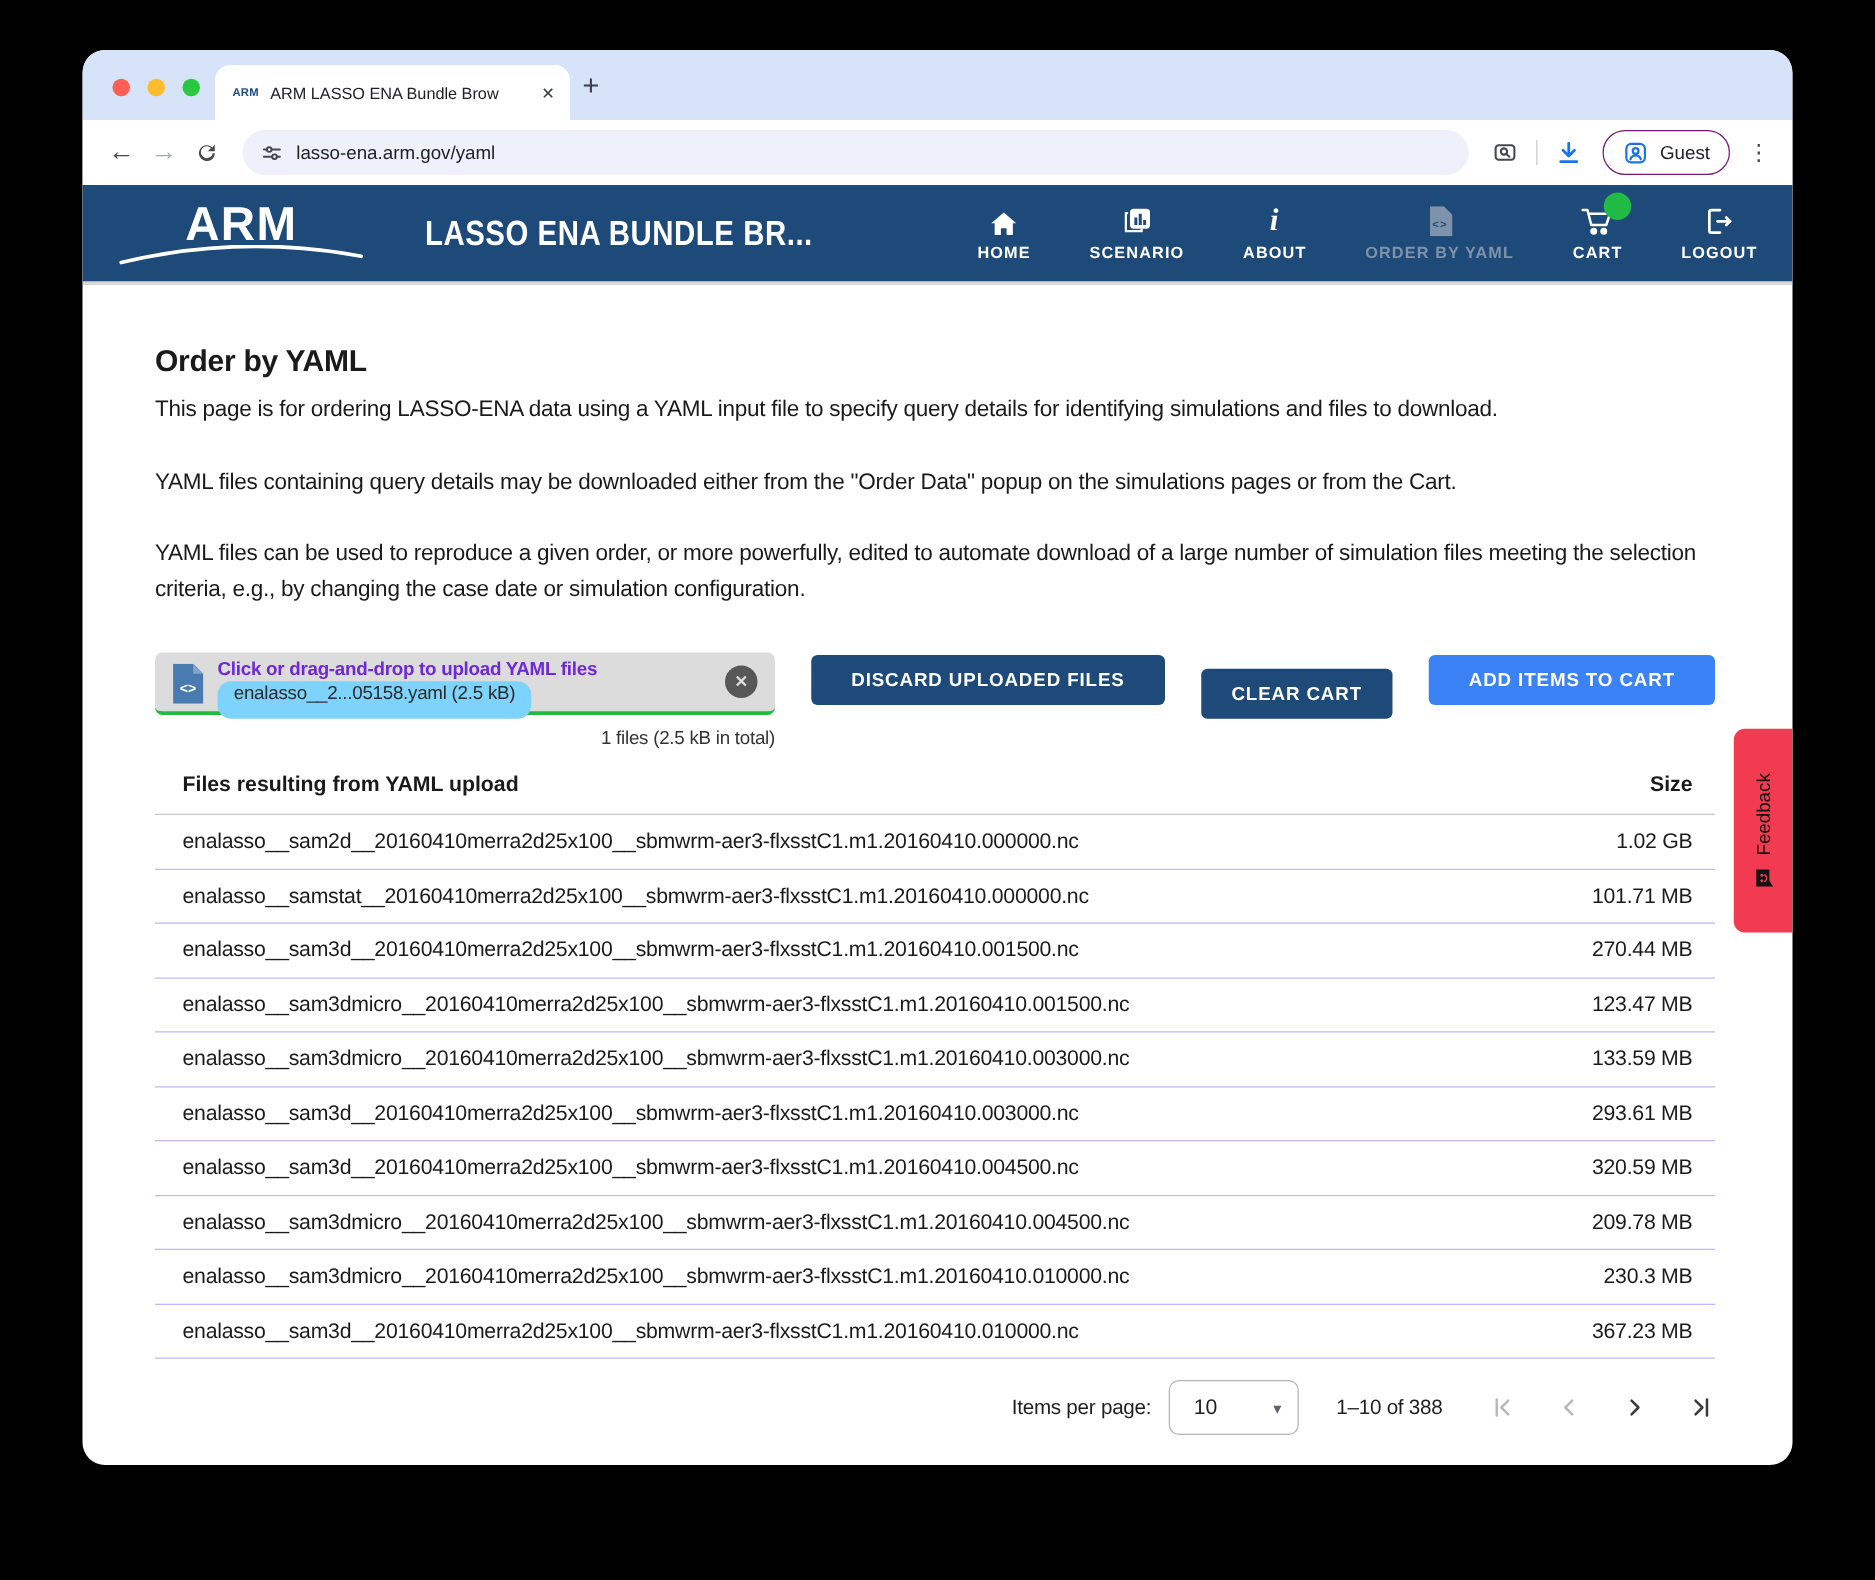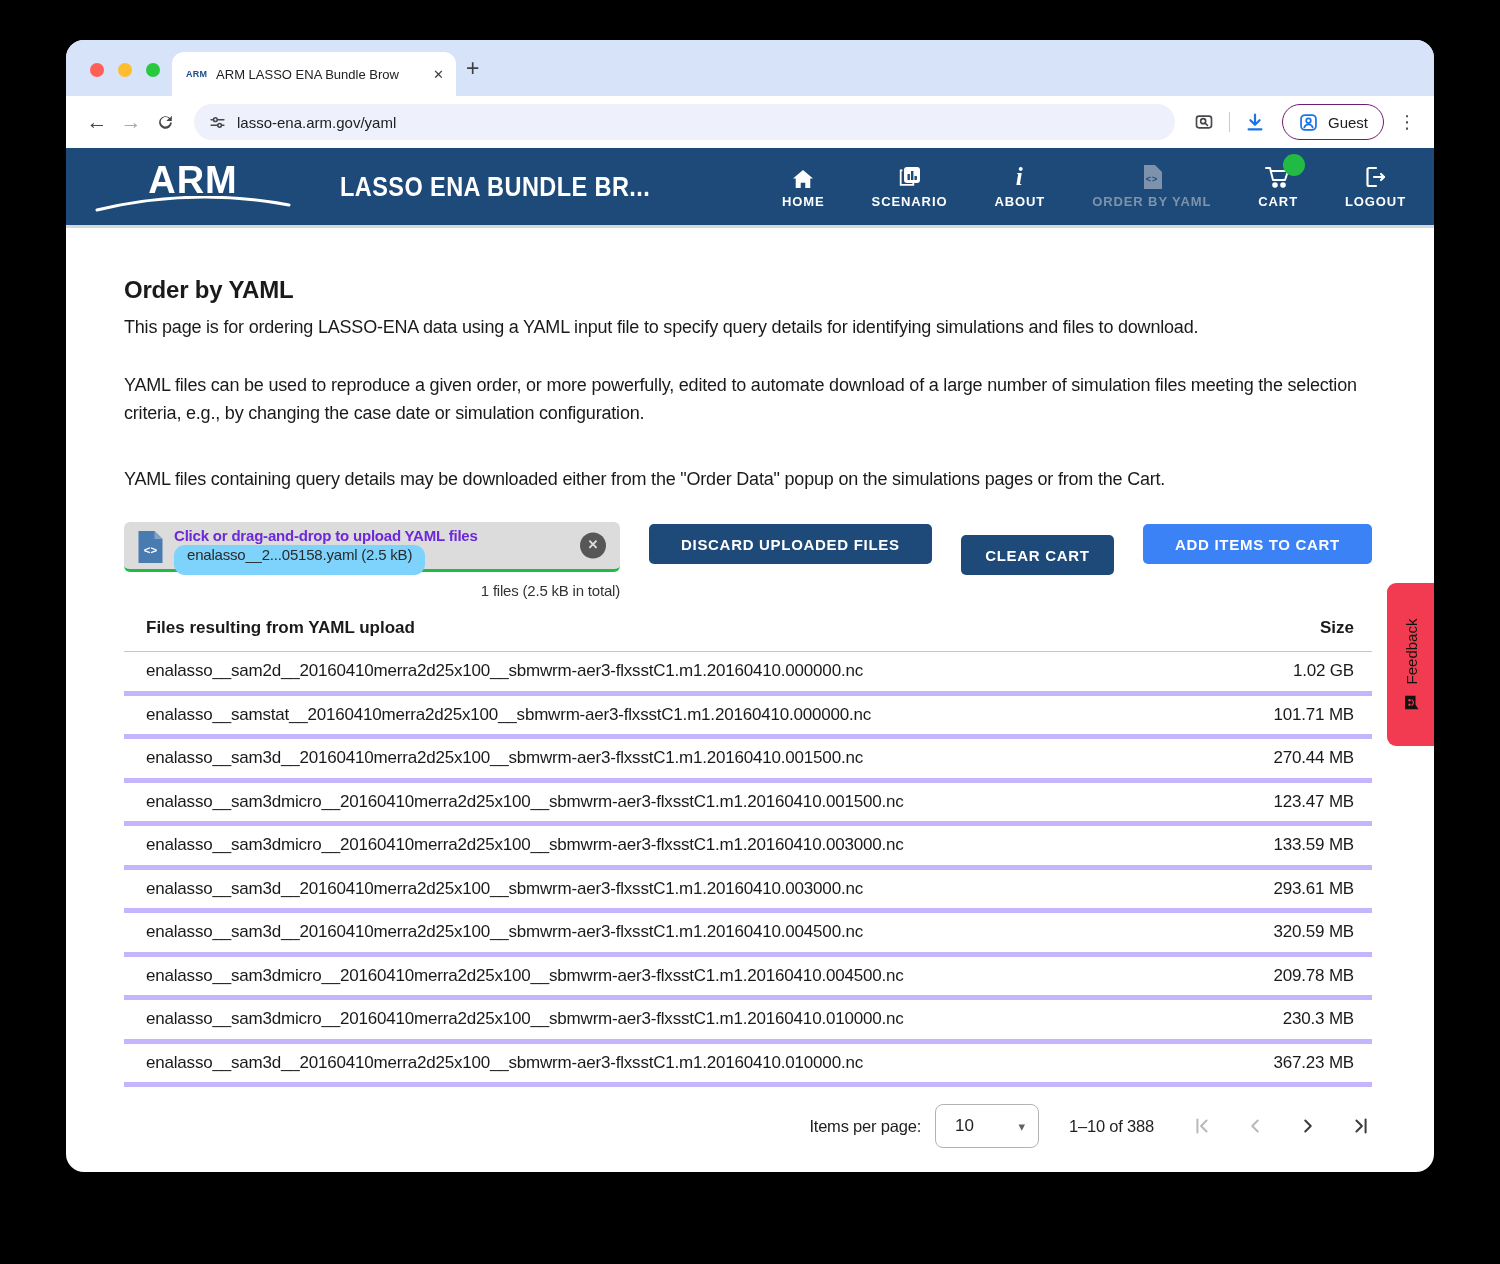--- a/index.html
+++ b/index.html
@@ -75,21 +75,21 @@
   .btn.navy { background:#1d4a78; }
   .btn.discard { width:284px; } .btn.clear { width:154px;margin-top:13px; }
   .btn.green { background:#3b82f6; width:230px; }
   .upload-summary { width:496px; text-align:right; font-size:15px; color:#333; margin-top:7px;
                     letter-spacing:-0.2px; }
 
   .table { margin-top:13px; }
   .thead { display:flex; justify-content:space-between; align-items:flex-end;
            padding:6px 18px 13px 22px; font-size:17px; font-weight:bold; border-bottom:1px solid #c7c7c7; }
   .trow { display:flex; justify-content:space-between; align-items:center; height:43.5px;
-          padding:0 18px 0 22px; border-bottom:5px solid #c4b5fd; font-size:17px; letter-spacing:-0.2px; }
+          padding:0 18px 0 22px; border-bottom:1px solid #c4b5fd; font-size:17px; letter-spacing:-0.2px; }
   .fname { white-space:nowrap; overflow:hidden; }
   .fsize { white-space:nowrap; text-align:right; }
 
   .pagination { display:flex; align-items:center; justify-content:flex-end; margin-top:17px;
                 font-size:16.5px; color:#1f1f1f; }
   .pp-label { margin-right:14px; letter-spacing:-0.2px; }
   .pp-select { width:104px; height:44px; border:1px solid #b3b3b3; border-radius:8px; display:flex;
                align-items:center; justify-content:space-between; padding:0 13px 0 19px; font-size:17px; }
   .pp-caret { color:#5f6368; font-size:13px; }
   .pp-range { margin-left:30px; letter-spacing:-0.2px; }
@@ -233,22 +233,22 @@
           </svg>
         </span>
         <span>LOGOUT</span>
       </div>
     </div>
   </div>
 
   <div class="content">
     <h1 class="page-title">Order by YAML</h1>
     <p class="para">This page is for ordering LASSO-ENA data using a YAML input file to specify query details for identifying simulations and files to download.</p>
+    <p class="para">YAML files containing query details may be downloaded either from the "Order Data" popup on the simulations pages or from the Cart.</p>
     <p class="para last">YAML files can be used to reproduce a given order, or more powerfully, edited to automate download of a large number of simulation files meeting the selection criteria, e.g., by changing the case date or simulation configuration.</p>
-    <p class="para">YAML files containing query details may be downloaded either from the "Order Data" popup on the simulations pages or from the Cart.</p>
 
     <div class="action-row">
       <div class="upload">
         <span class="upload-file-icon">
           <svg width="27" height="32" viewBox="0 0 20 24">
             <path d="M1 0h12l6 6v18H1z" fill="#4a7bb0"></path>
             <path d="M13 0l6 6h-6z" fill="#7fa3c9"></path>
             <text x="10" y="17.5" font-size="8.5" font-weight="bold" fill="#fff" text-anchor="middle">&lt;&gt;</text>
           </svg>
         </span>

